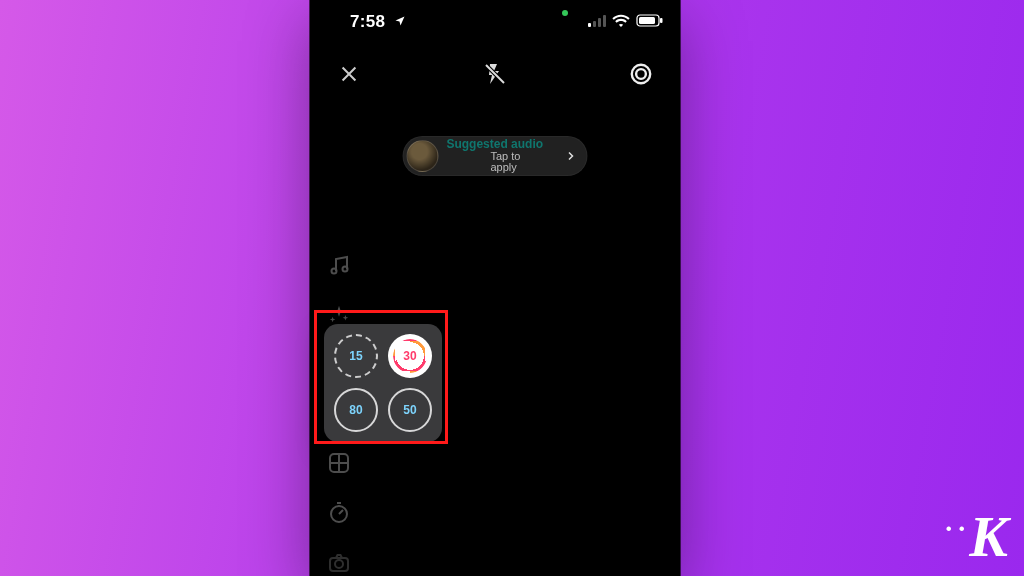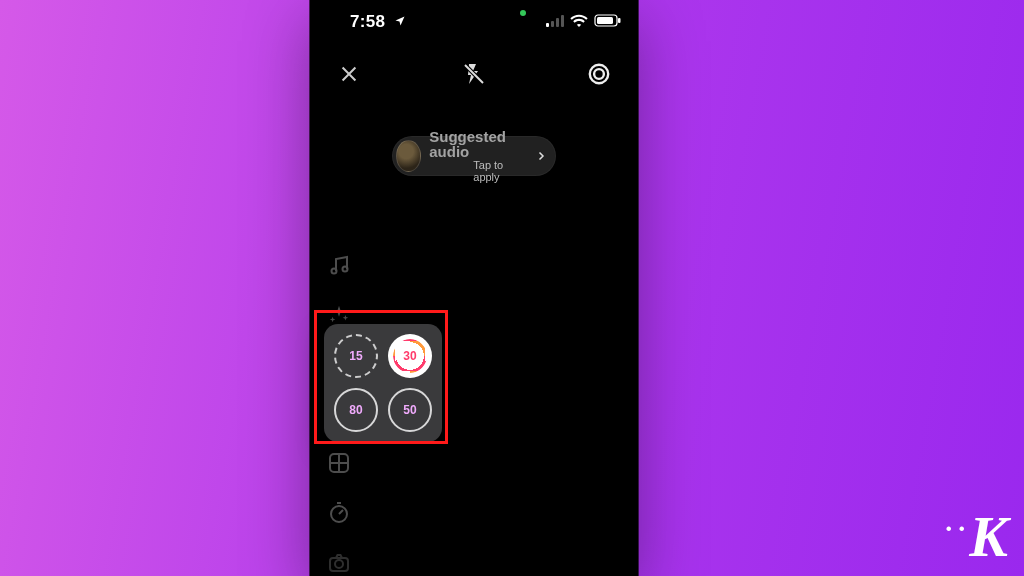--- a/index.html
+++ b/index.html
@@ -4,21 +4,21 @@
 <style>
   * { box-sizing: border-box; margin: 0; padding: 0; }
   html, body { width: 1024px; height: 576px; overflow: hidden; font-family: -apple-system, Helvetica, Arial, sans-serif; }
   .stage {
     width: 1024px; height: 576px; position: relative;
     background: linear-gradient(100deg, #d559e8 0%, #b23bec 45%, #9a28ee 100%);
   }
   .phone {
     position: absolute;
     left: 310px; top: 0px;
-    width: 328px; height: 576px;
+    width: 370px; height: 576px;
     background: #000;
     box-shadow: 0 20px 60px rgba(0,0,0,.35), 0 0 0 1px rgba(0,0,0,.6);
     color: #fff;
   }
   
   .status { position: absolute; top: 10px; left: 0; right: 0; height: 28px; }
   .time { position: absolute; left: 40px; top: 2px; font-size: 17px; font-weight: 600; letter-spacing: .3px; }
   .loc-icon { display:inline-block; margin-left:4px; }
   .status-right { position: absolute; right: 16px; top: 4px; display:flex; align-items:center; gap:6px; }
   .bars { display:flex; align-items:flex-end; gap:2px; height:12px; }
@@ -42,39 +42,39 @@
     padding: 4px 6px 4px 4px;
     gap:8px;
     box-shadow: 0 0 0 1px rgba(255,255,255,.04) inset;
   }
   .pill .avatar {
     width:32px; height:32px; border-radius:50%;
     background: radial-gradient(circle at 40% 35%, #6b5a3c 0 30%, #2c2418 70%);
     border:1px solid rgba(255,255,255,.15);
   }
   .pill .txt { display:flex; flex-direction:column; line-height:1.05; }
-  .pill .t1 { font-size:15px; font-weight:600; color:#a3a3a3; }
+  .pill .t1 { font-size:12px; font-weight:600; color:#0f766e; }
   .pill .t2 { font-size:11px; color:#bdbdbd;margin-left:44px; }
   .pill .chev { width:22px; height:22px; display:flex; align-items:center; justify-content:center; color:#ddd; margin-left:2px; }
 
   
   .rail { position:absolute; left:14px; top:250px; display:flex; flex-direction:column; gap:20px; color:#4d4d4d; }
   .rail .ri { width:30px; height:30px; display:flex; align-items:center; justify-content:center; }
 
   
   .picker {
     position:absolute; left:14px; top:324px;
     background:#3a3a3c; border-radius:14px;
     padding:10px; display:grid; grid-template-columns: 44px 44px; grid-auto-rows:44px; gap:10px;
     box-shadow: 0 8px 24px rgba(0,0,0,.5);
   }
   .opt {
     width:44px; height:44px; border-radius:50%;
     display:flex; align-items:center; justify-content:center;
-    font-size:12px; font-weight:700; color:#f0abfc;
+    font-size:12px; font-weight:700; color:#7dd3fc;
     position:relative;
   }
   .opt.dashed { border:2px dashed rgba(255,255,255,.75); }
   .opt.solid  { border:2px solid rgba(255,255,255,.8); }
   .opt.selected { background:#fff; color:#ff3b6b; }
   .opt.selected::before {
     content:""; position:absolute; inset:5px; border-radius:50%;
     border:2px solid transparent;
     background:
       conic-gradient(#ff9a3c 0 25%, #ff3b6b 25% 70%, transparent 70% 100%);

